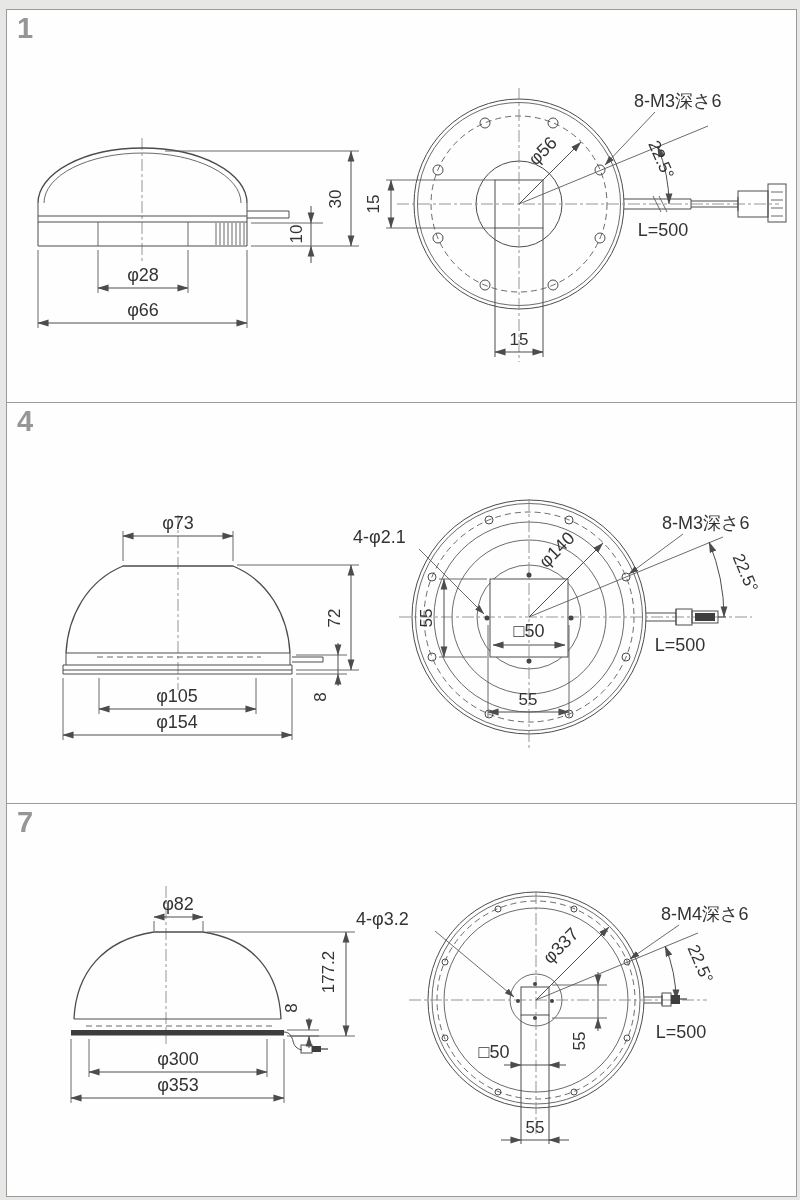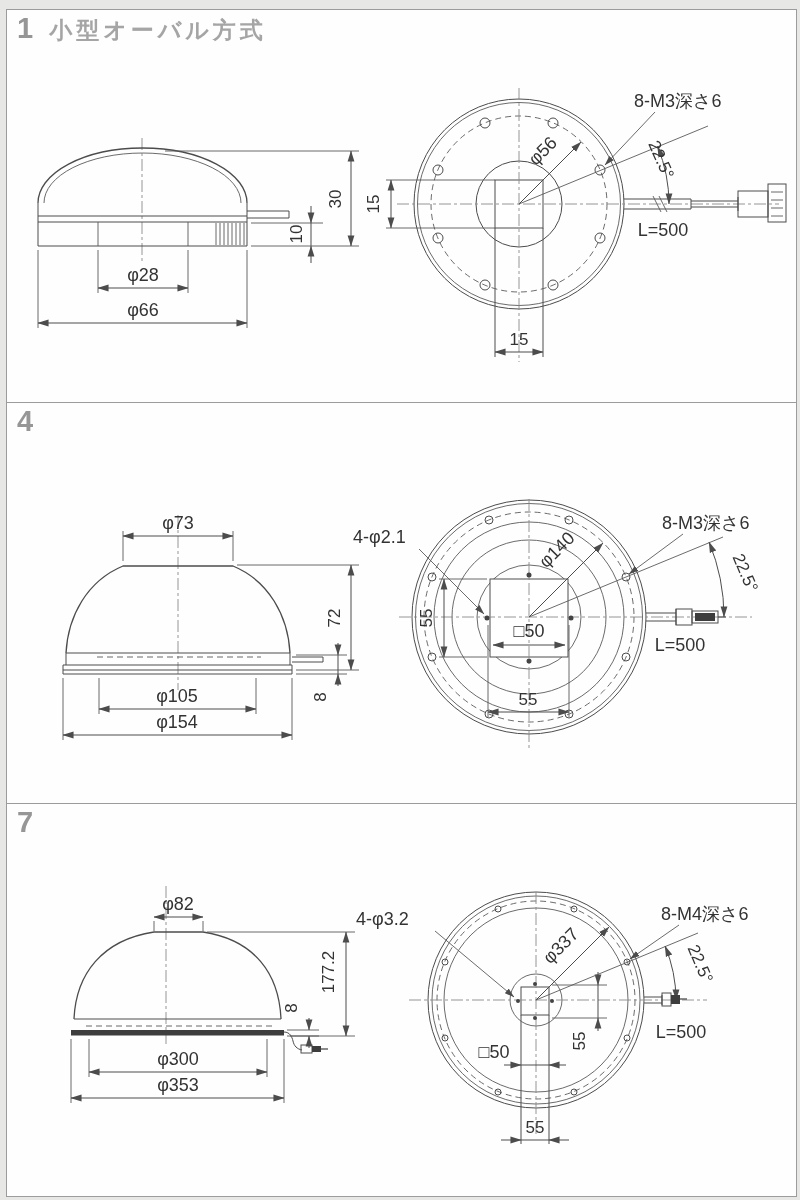--- a/index.html
+++ b/index.html
@@ -43,21 +43,20 @@
   .darkfill{fill:#3d3d3d;stroke:none;}
 </style>
 </head>
 <body>
 
 <div id="sheet">
 
   <div class="panel p1">
     <div class="sec-head">
       <span class="sec-num">1</span>
-      <span class="sec-title">小型オーバル方式</span>
     </div>
     <svg width="789" height="392" viewBox="0 0 789 392">
       <defs>
         <marker id="a1" viewBox="0 0 10 8" markerWidth="11" markerHeight="8.8" refX="9.6" refY="4" orient="auto-start-reverse">
           <path d="M0,0.9 L10,4 L0,7.1 Z" fill="#4c4c4c"></path>
         </marker>
       </defs>
 
       <g>
         <path class="cl" d="M135,128 V252"></path>

